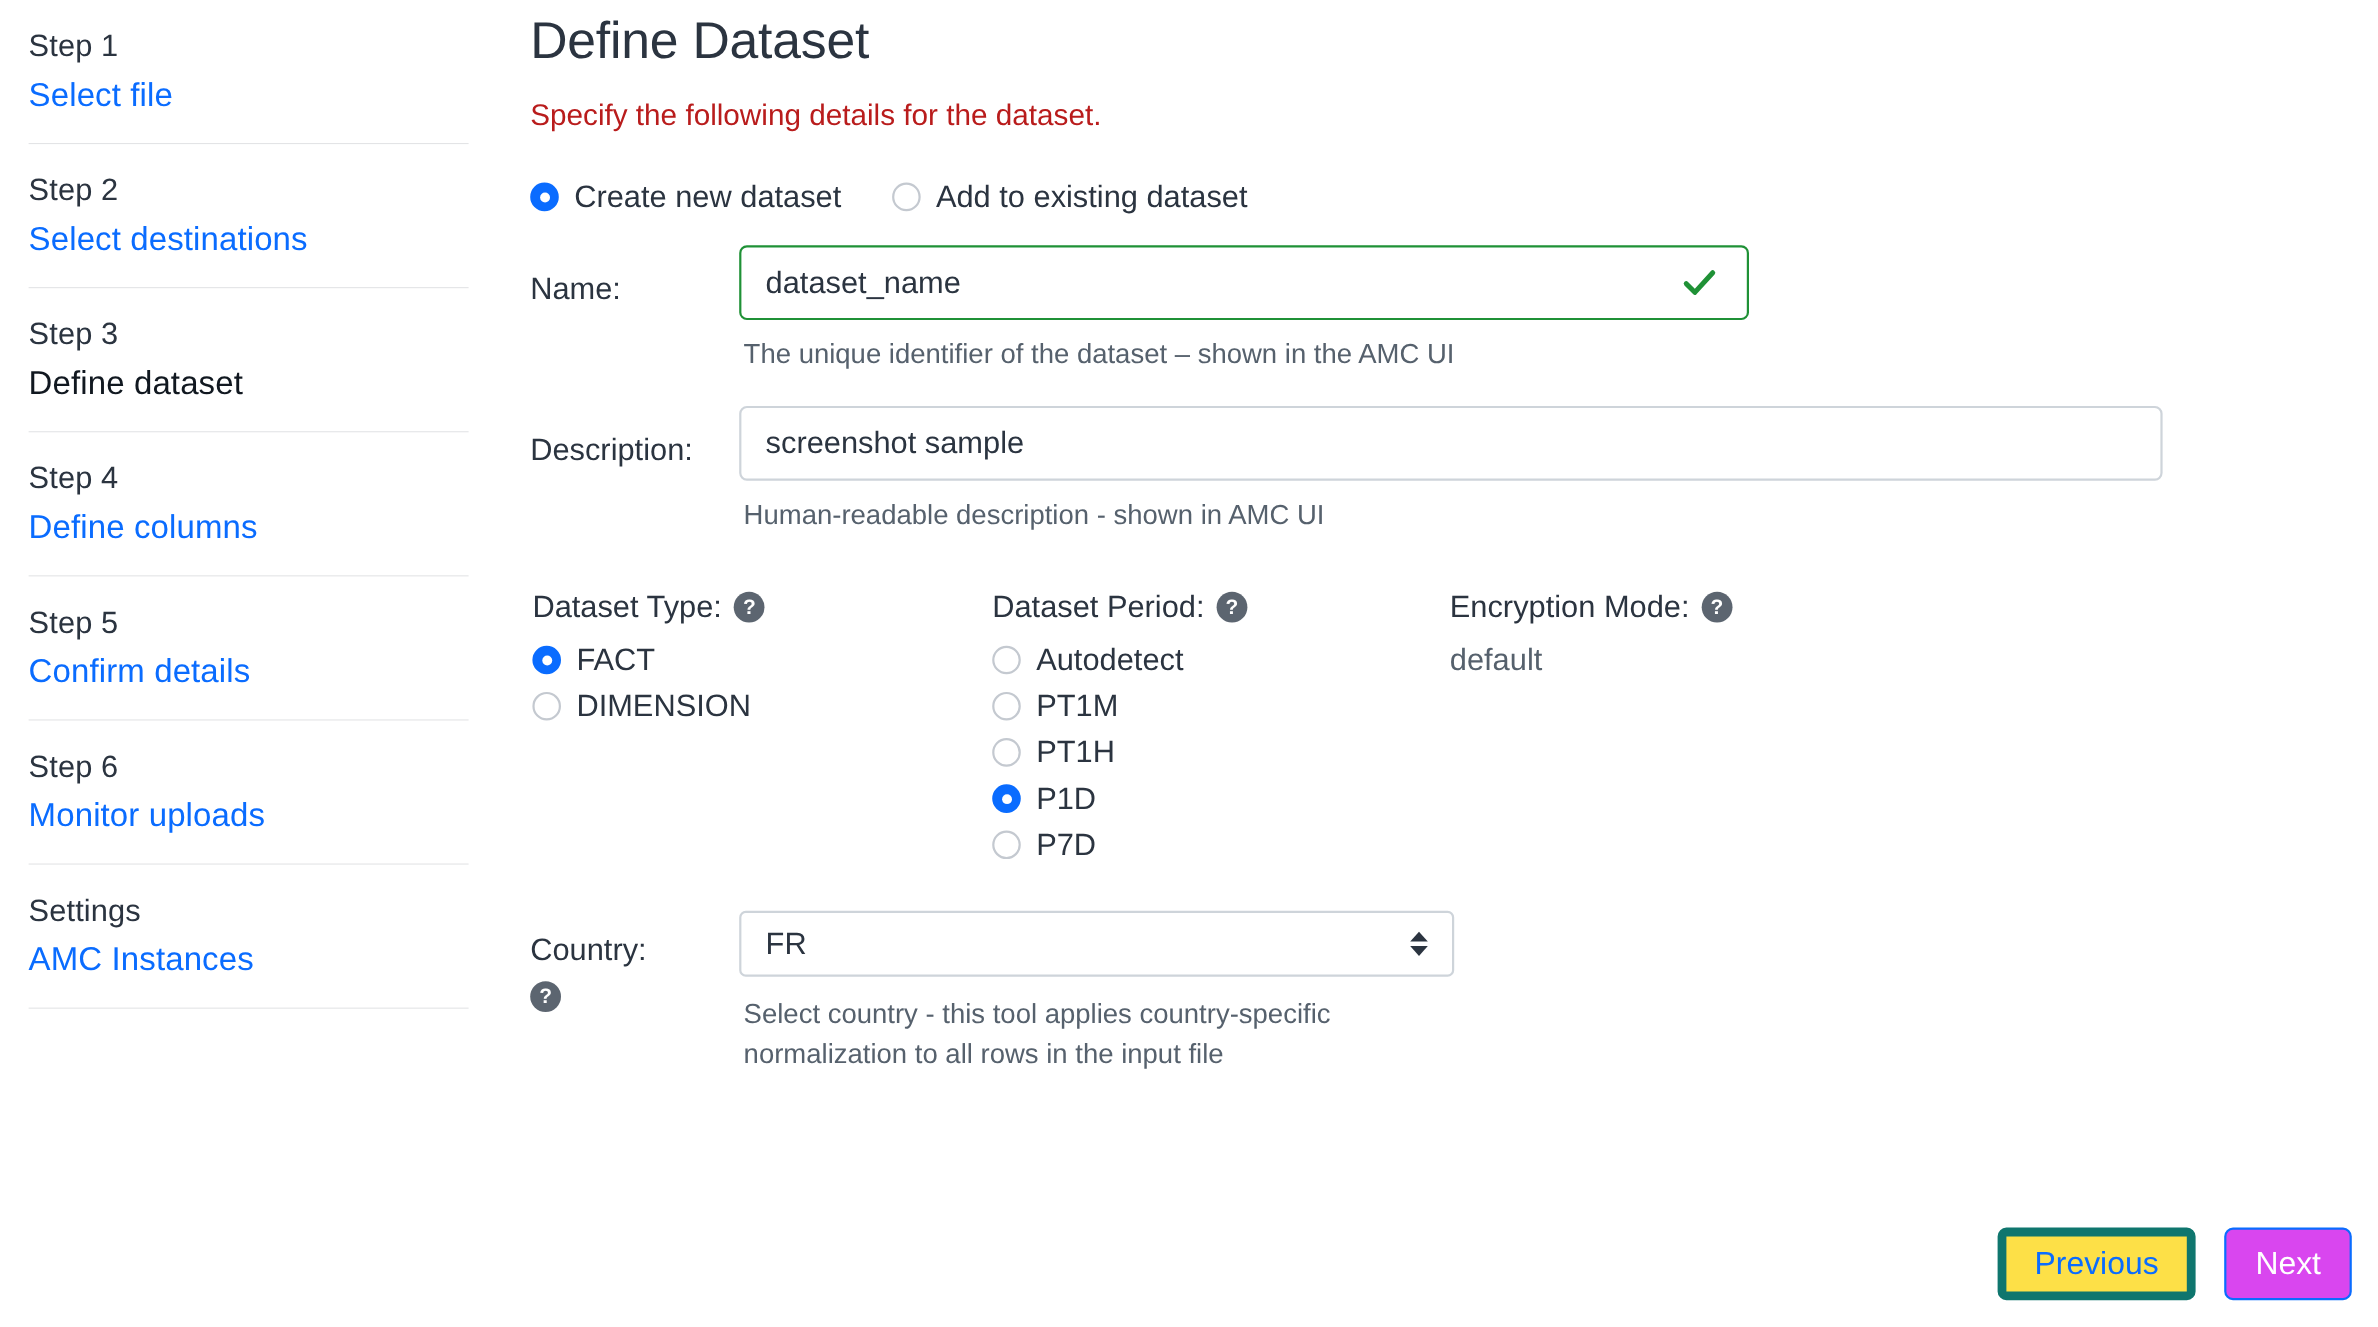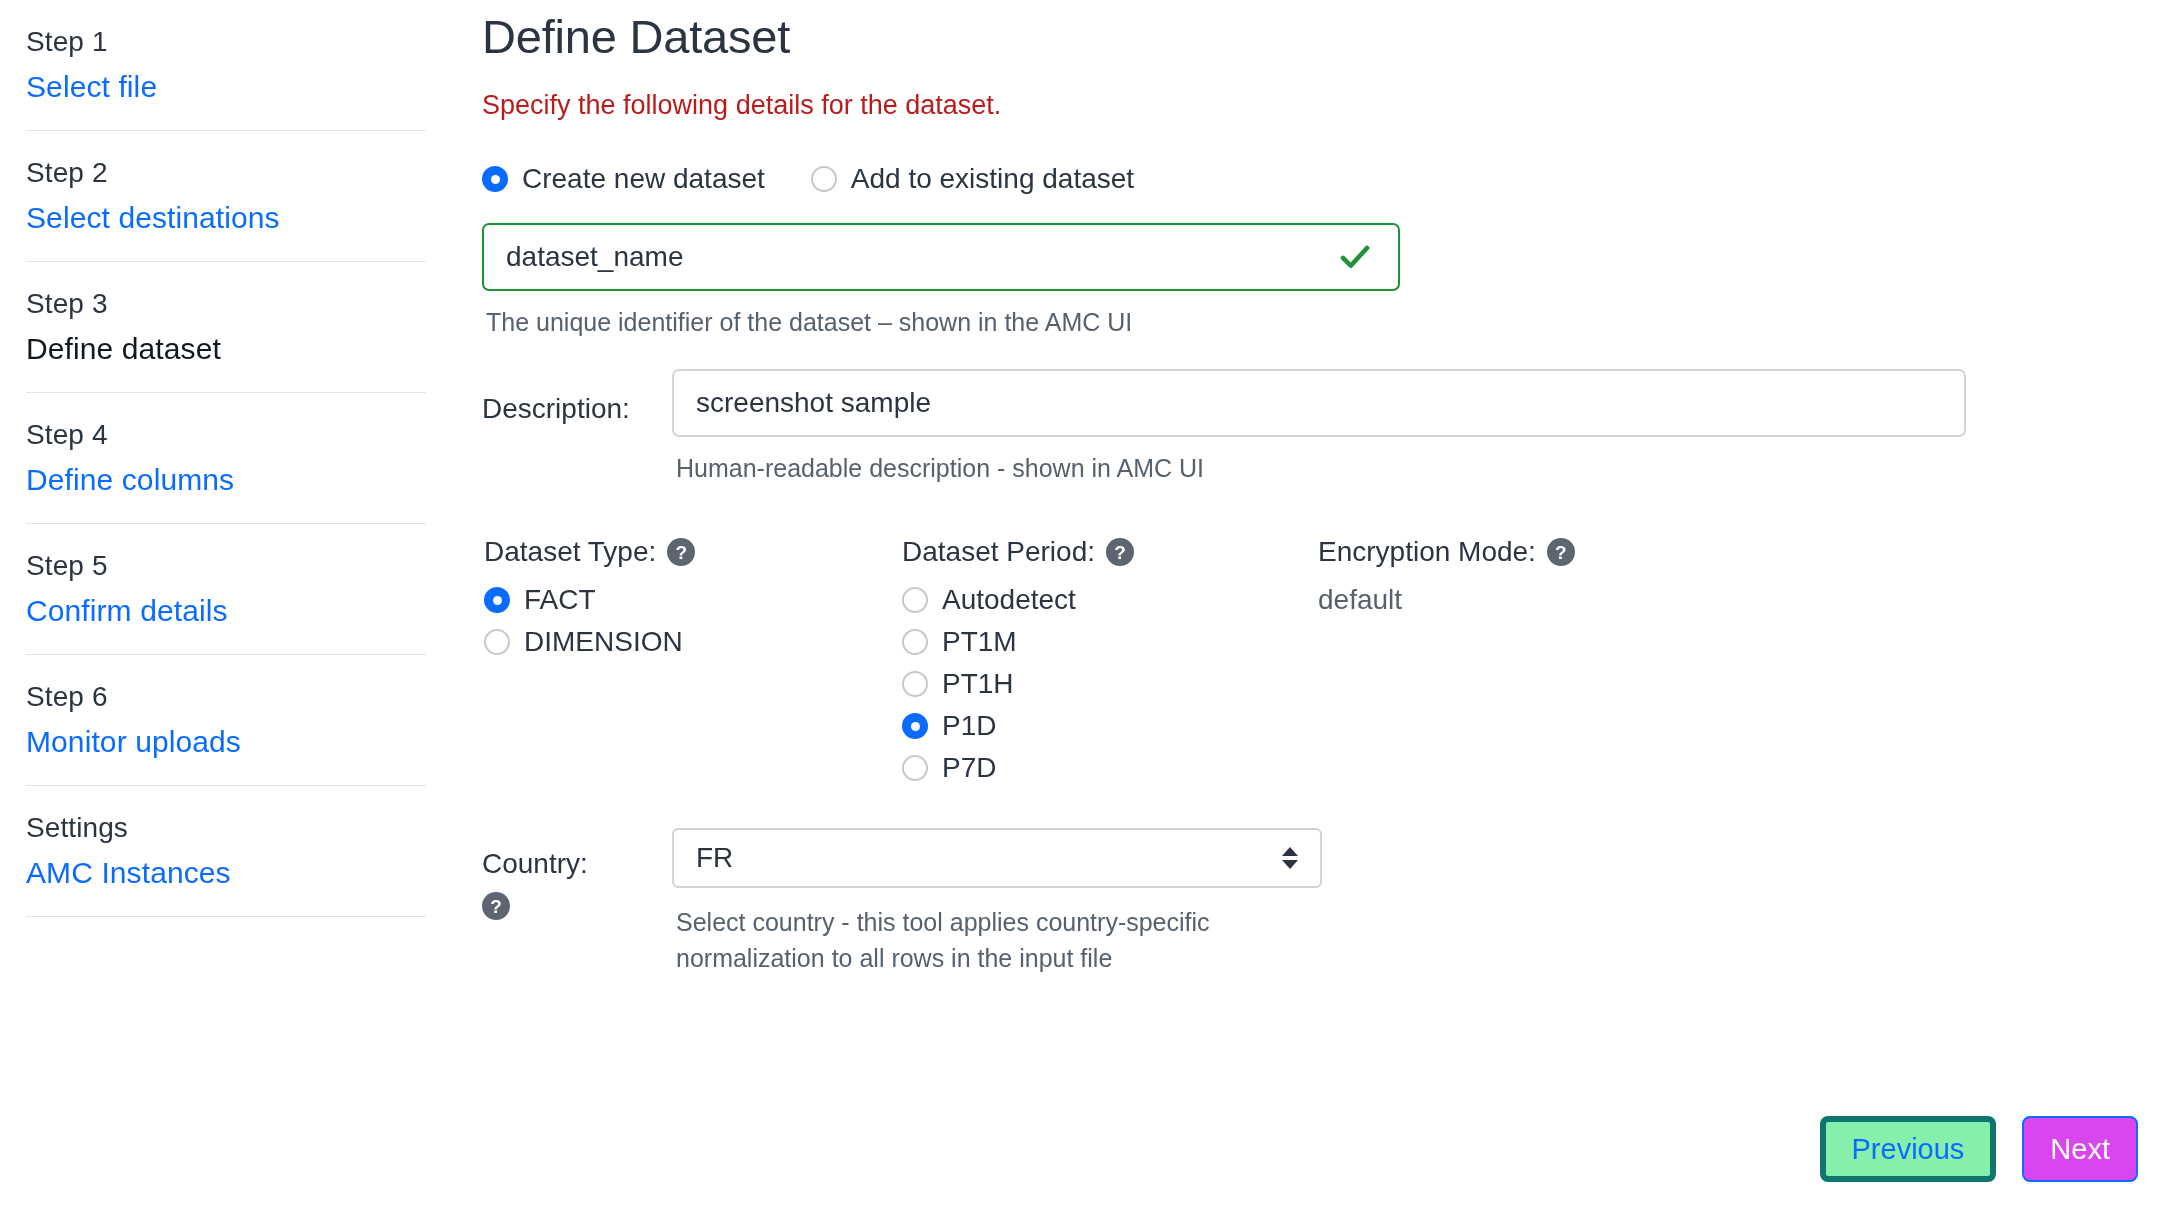--- a/index.html
+++ b/index.html
@@ -275,23 +275,23 @@
     border-radius: 8px;
     padding: 0 26px;
     height: 66px;
     display: inline-flex;
     align-items: center;
     justify-content: center;
     cursor: pointer;
     font-family: "Liberation Sans", sans-serif;
   }
   .btn-outline {
-    border: 6px solid #0f766e;
+    border: 8px solid #0f766e;
     color: #0a6cff;
-    background: #86efac;
+    background: #fde047;
   }
   .btn-primary {
     border: 2px solid #0a6cff;
     background: #d946ef;
     color: #ffffff;
   }
 </style>
 </head>
 <body>
 
@@ -353,20 +353,21 @@
         <span class="radio checked"></span>
         <span class="lbl">Create new dataset</span>
       </div>
       <div class="mode-item">
         <span class="radio"></span>
         <span class="lbl">Add to existing dataset</span>
       </div>
     </div>
 
     <div class="field-row">
+      <div class="field-label">Name:</div>
       <div class="field-body">
         <div class="text-input valid name-input">
           <span class="value">dataset_name</span>
           <svg class="check-icon" viewBox="0 0 24 24">
             <path d="M3.5 12.6 L9 18.2 L20.5 5.6" fill="none" stroke="#1f9136" stroke-width="3.2" stroke-linecap="round" stroke-linejoin="round"></path>
           </svg>
         </div>
         <div class="help-text">The unique identifier of the dataset – shown in the AMC UI</div>
       </div>
     </div>

